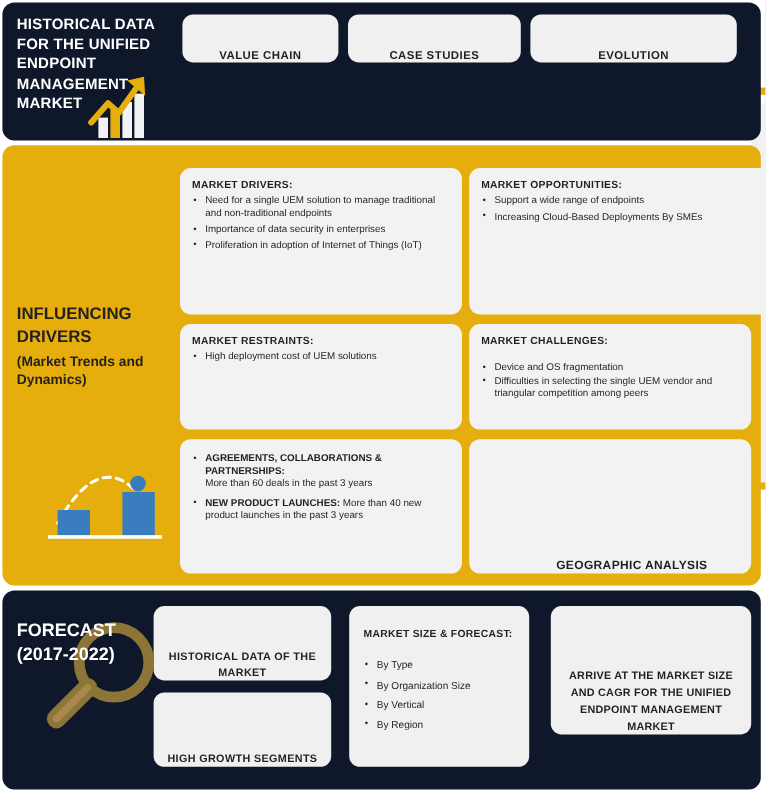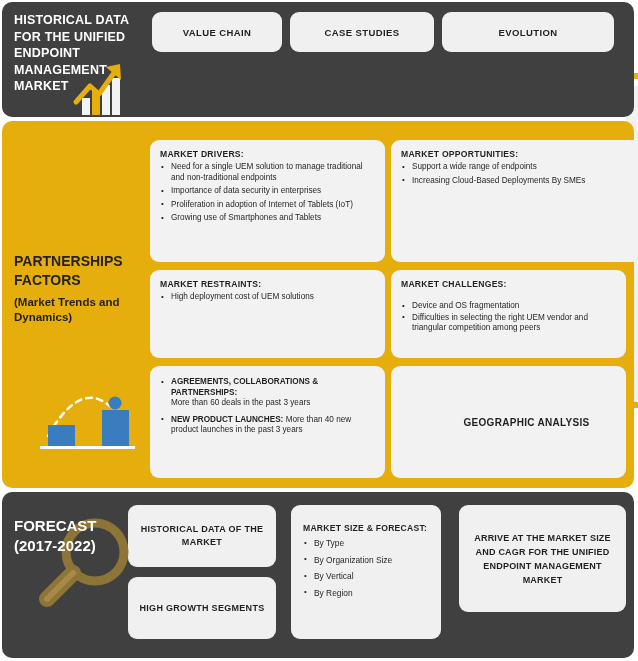--- a/index.html
+++ b/index.html
@@ -6,21 +6,21 @@
   html,body{margin:0;padding:0;background:#ffffff;}
   body{
     width:638px;height:661px;position:relative;overflow:hidden;
     font-family:"Liberation Sans","DejaVu Sans",sans-serif;
     color:#231f20;
   }
   .stage{position:absolute;left:0;top:0;width:638px;height:661px;}
 
   
   .panel{position:absolute;box-sizing:border-box;}
-  .panel-dark{background:#404040;border-radius:10px;}
+  .panel-dark{background:#0f172a;border-radius:10px;}
   .panel-yellow{background:#E5AE0C;border-radius:10px;}
 
   #header-panel{left:2px;top:2px;width:632px;height:115px;}
   #influencing-panel{left:2px;top:121px;width:632px;height:367px;}
   #forecast-panel{left:2px;top:492px;width:632px;height:166px;}
 
   
   #ghost-panel{
     position:absolute;left:626px;top:86px;width:26px;height:318px;
     background:#F1F1F1;border-radius:9px;
@@ -36,21 +36,21 @@
   #stub-bottom{left:621px;top:402px;width:17px;}
 
   
   .card{
     position:absolute;box-sizing:border-box;
     background:#F0F0F0;border-radius:9px;
   }
   .card.on-yellow{background:#F2F2F2;}
 
   .card-center{
-    display:flex;align-items:center;justify-content:center;
+    display:flex;align-items:flex-end;justify-content:center;
     text-align:center;
   }
 
   
   #header-title{
     position:absolute;left:12px;top:10px;width:120px;
     font-size:12.5px;font-weight:bold;line-height:16.5px;
     color:#ffffff;letter-spacing:.2px;
   }
   .hdr-box{top:10px;height:40px;}
@@ -114,21 +114,21 @@
   #card-highgrowth{left:128px;top:577px;width:148px;height:62px;}
   #card-msf{left:291px;top:505px;width:150px;height:134px;}
   #card-arrive{left:459px;top:505px;width:167px;height:107px;}
 
   #card-historical .lbl,#card-highgrowth .lbl{
     font-size:9px;font-weight:bold;line-height:13px;letter-spacing:.3px;
   }
   #card-arrive .lbl{
     font-size:9px;font-weight:bold;line-height:14px;letter-spacing:.2px;
   }
-  #card-msf .card-head{margin-bottom:5px;}
+  #card-msf .card-head{margin-bottom:16px;}
   #card-msf ul.bullets > li{margin-bottom:6px;font-size:8.4px;}
 </style>
 </head>
 <body>
 
 <div class="stage">
 
   <div id="ghost-panel">
     <div class="ghost-text" style="left:3px;top:140px;">s</div>
     <div class="ghost-text" style="left:3px;top:228px;">r</div>
@@ -154,38 +154,37 @@
     <div class="card card-center hdr-box" id="hdr-case-studies">
       <span class="lbl">CASE STUDIES</span>
     </div>
     <div class="card card-center hdr-box" id="hdr-evolution">
       <span class="lbl">EVOLUTION</span>
     </div>
   </div>
 
   <div class="panel panel-yellow" id="influencing-panel"></div>
 
-  <div id="influencing-title">PARTNERSHIPS FACTORS</div>
+  <div id="influencing-title">INFLUENCING DRIVERS</div>
   <div id="influencing-sub">(Market Trends and Dynamics)</div>
 
   <svg id="growth-chart-icon" viewBox="0 0 110 85">
     <path d="M18 68 Q52 8 84 42" stroke="#FFFFFF" stroke-width="2.5" fill="none" stroke-dasharray="6 5" stroke-linecap="round"></path>
     <rect x="18" y="57" width="27" height="21" fill="#3A7DBF"></rect>
     <rect x="72" y="42" width="27" height="36" fill="#3A7DBF"></rect>
     <circle cx="85" cy="35" r="6.5" fill="#3A7DBF"></circle>
     <rect x="10" y="78" width="95" height="3" fill="#FFFFFF"></rect>
   </svg>
 
   <div class="card on-yellow card-pad" id="card-drivers">
     <div class="card-head">MARKET DRIVERS:</div>
     <ul class="bullets">
       <li>Need for a single UEM solution to manage traditional and non-traditional endpoints</li>
       <li>Importance of data security in enterprises</li>
-      <li>Proliferation in adoption of Internet of Tablets (IoT)</li>
-      <li>Growing use of Smartphones and Tablets</li>
+      <li>Proliferation in adoption of Internet of Things (IoT)</li>
     </ul>
   </div>
 
   <div class="card on-yellow card-pad" id="card-opportunities">
     <div class="card-head">MARKET OPPORTUNITIES:</div>
     <ul class="bullets">
       <li>Support a wide range of endpoints</li>
       <li>Increasing Cloud-Based Deployments By SMEs</li>
     </ul>
   </div>
@@ -194,21 +193,21 @@
     <div class="card-head">MARKET RESTRAINTS:</div>
     <ul class="bullets">
       <li>High deployment cost of UEM solutions</li>
     </ul>
   </div>
 
   <div class="card on-yellow card-pad" id="card-challenges">
     <div class="card-head spaced">MARKET CHALLENGES:</div>
     <ul class="bullets">
       <li class="tight">Device and OS fragmentation</li>
-      <li class="tight">Difficulties in selecting the right UEM vendor and triangular competition among peers</li>
+      <li class="tight">Difficulties in selecting the single UEM vendor and triangular competition among peers</li>
     </ul>
   </div>
 
   <div class="card on-yellow card-pad" id="card-agreements">
     <ul class="bullets" style="margin-top:2px;">
       <li style="margin-bottom:6px;">
         <span class="bullet-strong">AGREEMENTS, COLLABORATIONS &amp; PARTNERSHIPS:</span><br>
         <span>More than 60 deals in the past 3 years</span>
       </li>
       <li>

